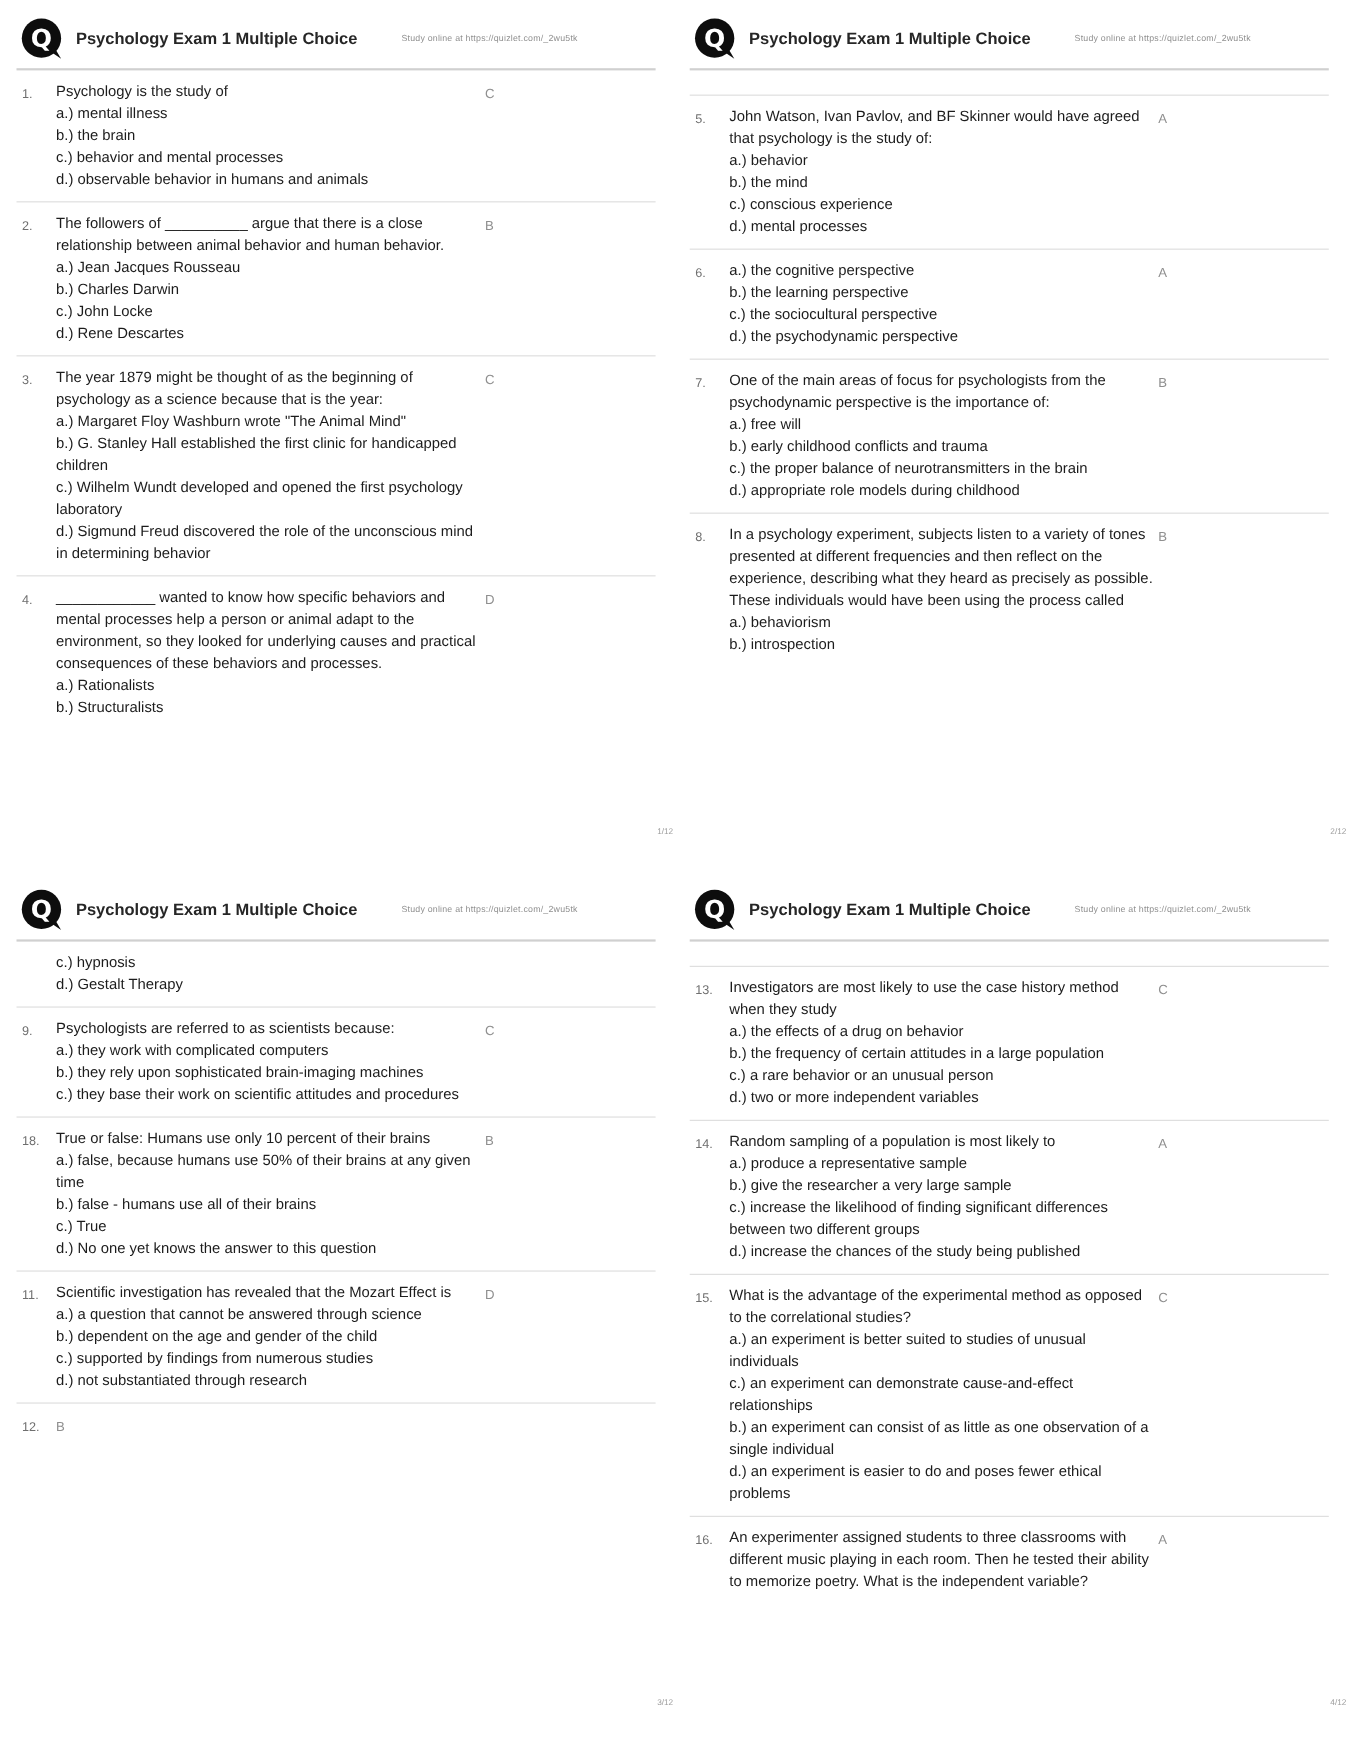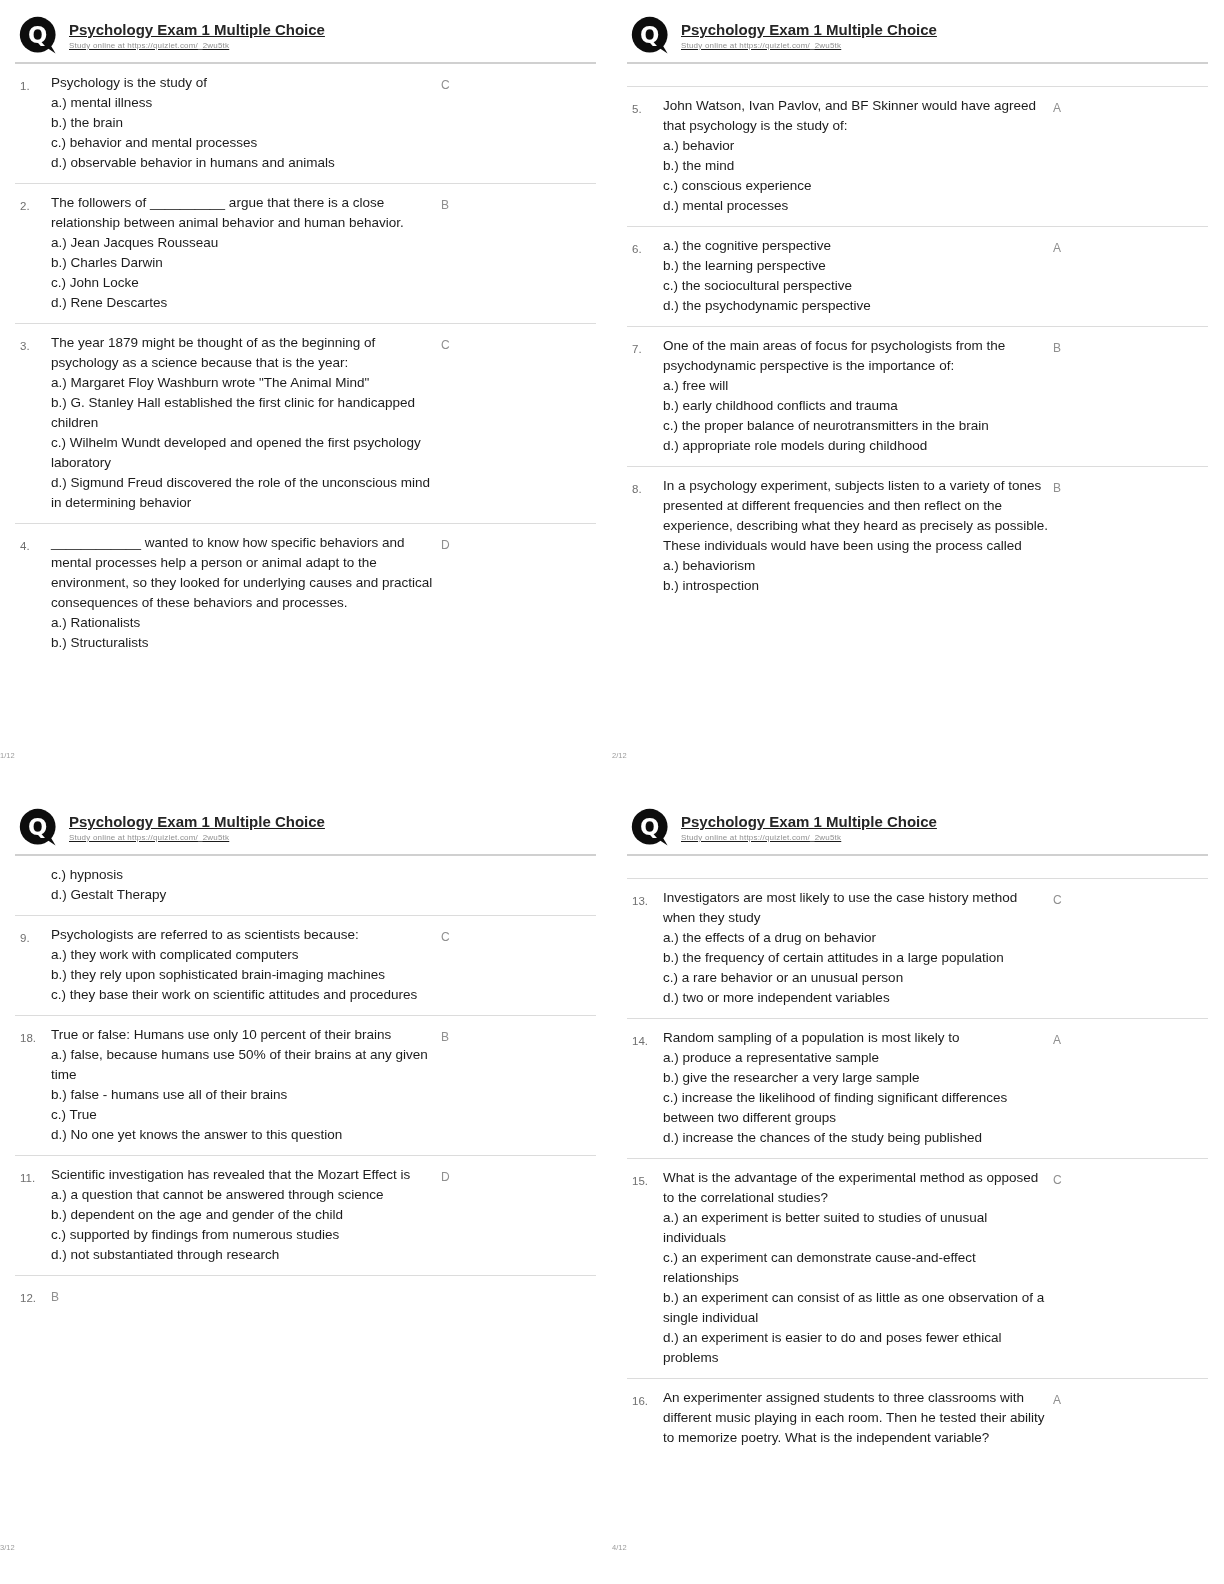--- a/index.html
+++ b/index.html
@@ -6,32 +6,32 @@
   html,body { background:#ffffff; }
   body {
     width:1224px; height:1584px;
     font-family:"Liberation Sans","DejaVu Sans",sans-serif;
     color:#1b1b1b;
   }
   .sheet { display:grid; grid-template-columns:612px 612px; grid-template-rows:792px 792px; width:1224px; height:1584px; }
   .page { position:relative; width:612px; height:792px; padding:16px 15px 0 14px; overflow:hidden; background:#fff; }
   .page-header { display:flex; align-items:center; gap:11px; padding:0 0 7px 5px; }
   .logo-wrap { width:39px; height:39px; flex:0 0 auto; }
-  .header-text { display:flex; flex-direction:column;text-decoration:underline; }
+  .header-text { display:flex; flex-direction:row; }
   .title { font-size:15px; font-weight:bold; color:#262626; }
-  .subtitle { font-size:8px; color:#8f8f8f; margin-top:3px; letter-spacing:.2px; }
+  .subtitle { font-size:8px; color:#8f8f8f; margin-top:3px; letter-spacing:.2px;margin-left:40px; }
   .header-rule { border-bottom:2px solid #d0d0d0; margin:0 1px; }
   .qblock { display:grid; grid-template-columns:26px 385px 1fr; column-gap:5px; padding:9px 0 10px 6px; font-size:13.5px; line-height:20px; color:#1c1c1c; }
   .qnum { font-size:11.5px; color:#6f6f6f; padding-top:3px; }
   .qtext { }
   .stem { }
   .opt { }
   .qanswer { font-size:12px; color:#8f8f8f; padding-top:2px; text-align:left; }
   .divider { border-top:1px solid #dcdcdc; margin:0 1px; }
-  .footer { position:absolute; bottom:32px; left:0; right:0; text-align:left; font-size:7.5px; color:#9b9b9b; }
+  .footer { position:absolute; bottom:32px; left:0; right:0; text-align:right; font-size:7.5px; color:#9b9b9b; }
 </style>
 </head>
 <body>
 
 <div class="sheet" id="sheet">
     <section class="page">
     <header class="page-header">
       <span class="logo-wrap">
         <svg width="39" height="39" viewBox="0 0 48 48" aria-hidden="true">
           <circle cx="23" cy="23" r="22" fill="#0d0d0d"></circle>

